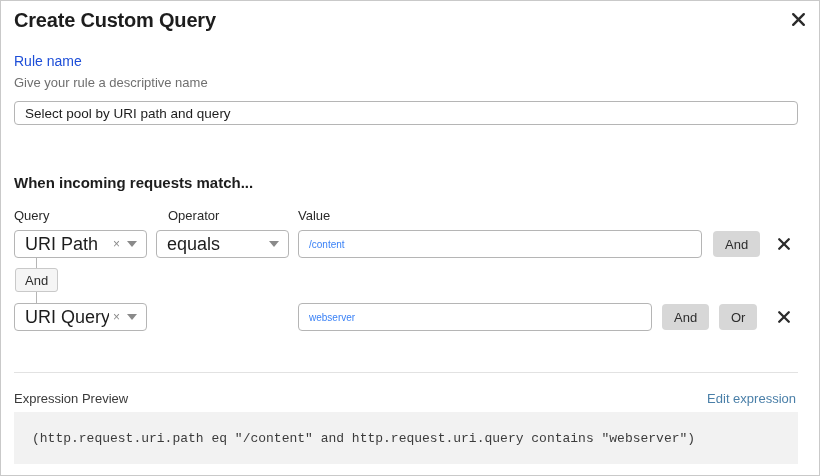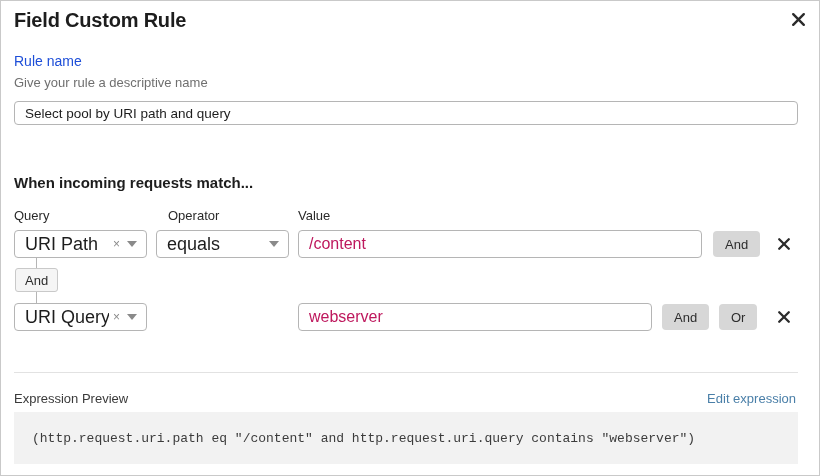--- a/index.html
+++ b/index.html
@@ -135,22 +135,22 @@
     border-top: 6px solid #8a8a8a;
     margin-right: 3px;
   }
   .text-input {
     position: absolute;
     height: 28px;
     border: 1px solid #b5b5b5;
     border-radius: 4px;
     background: #ffffff;
     font-family: "Liberation Sans", sans-serif;
-    font-size: 16px;
-    color: #be185d;
+    font-size: 10px;
+    color: #3b82f6;
     padding: 0 10px;
     outline: none;
   }
   .pill-btn {
     position: absolute;
     height: 26px;
     background: #d7d7d7;
     border: none;
     border-radius: 4px;
     font-family: "Liberation Sans", sans-serif;
@@ -260,21 +260,21 @@
     color: #3c3c3c;
     white-space: pre;
     overflow: hidden;
   }
 </style>
 </head>
 <body>
 
 <div class="modal">
 
-  <div class="modal-title">Field Custom Rule</div>
+  <div class="modal-title">Create Custom Query</div>
 
   <button class="close-btn">
     <svg width="15" height="15" viewBox="0 0 15 15" aria-hidden="true">
       <path d="M2.2 2.2 L12.8 12.8 M12.8 2.2 L2.2 12.8" stroke="#2b2b2b" stroke-width="2.4" stroke-linecap="round"></path>
     </svg>
   </button>
 
   <div class="field-label rule-name-label">Rule name</div>
   <div class="rule-name-help">Give your rule a descriptive name</div>
   <input class="rule-name-input" type="text" value="Select pool by URI path and query" style="">

